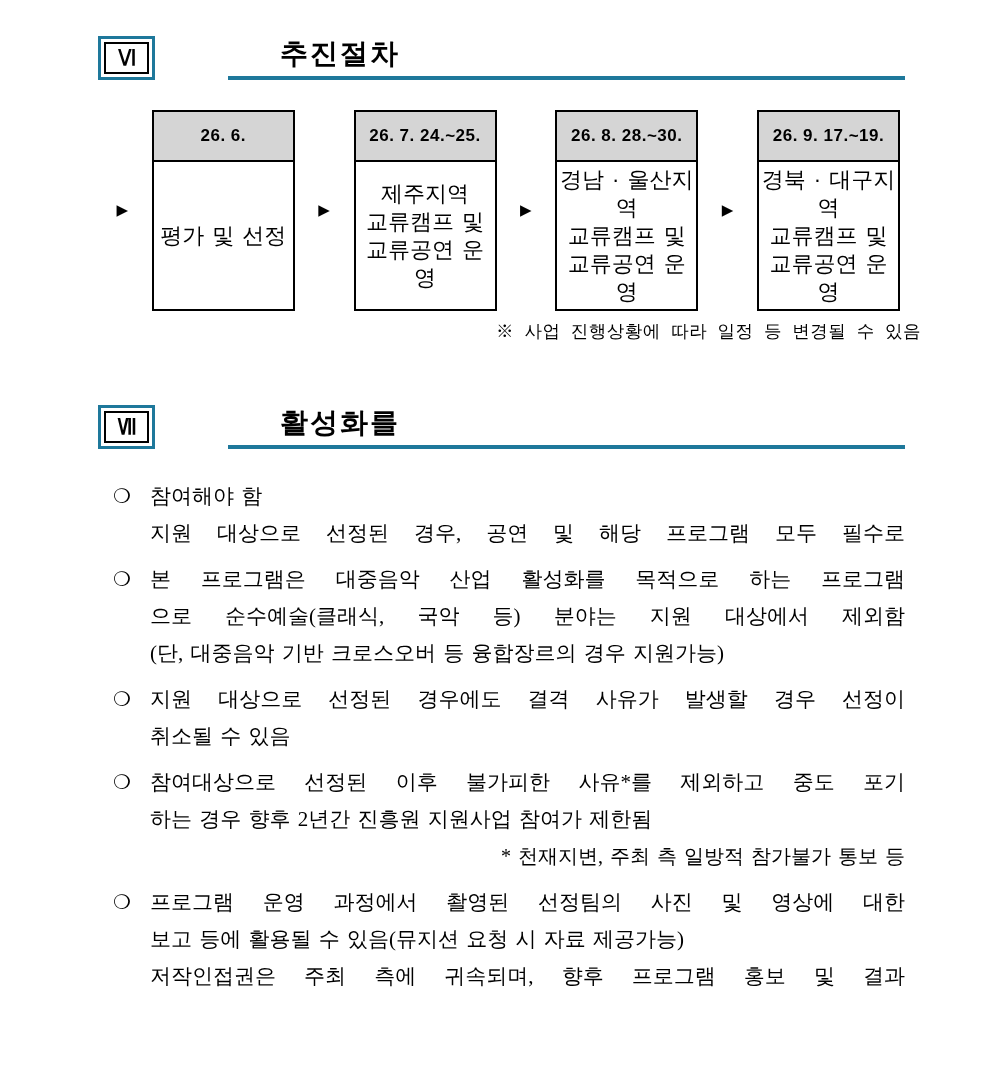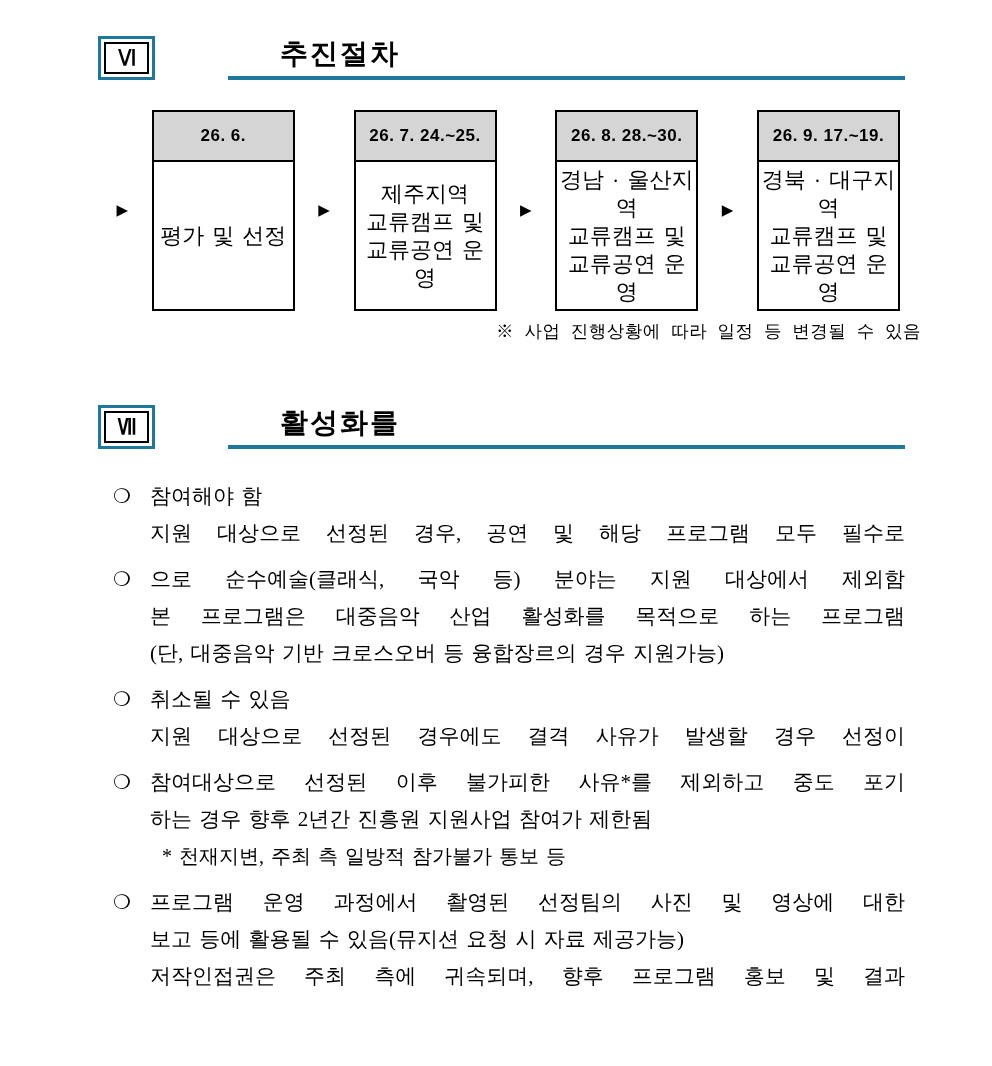--- a/index.html
+++ b/index.html
@@ -81,21 +81,21 @@
   .bullets { position: absolute; top: 478px; left: 113px; right: 87px; }
   .bullet { display: flex; margin-bottom: 9px; }
   .marker {
     width: 37px; flex: 0 0 37px;
     font-size: 20px; line-height: 37px;
     font-family: "DejaVu Sans", sans-serif;
   }
   .lines { flex: 1; min-width: 0; }
   .line  { font-size: 21px; line-height: 37px; word-spacing: 2px; }
   .jl    { text-align: justify; text-align-last: justify; text-justify: inter-word; }
-  .fn    { padding-left: 12px; font-size: 20px; }
+  .fn    { padding-left: 12px; font-size: 20px; text-align: right; }
 </style>
 </head>
 <body>
 
 <div class="page">
 
   <div class="sec-header vi">
     <div class="numeral-box">
       <div class="numeral-inner">Ⅵ</div>
     </div>
@@ -176,31 +176,31 @@
       <div class="marker">❍</div>
       <div class="lines">
         <div class="line">참여해야 함</div>
         <div class="line jl">지원 대상으로 선정된 경우, 공연 및 해당 프로그램 모두 필수로</div>
       </div>
     </div>
 
     <div class="bullet">
       <div class="marker">❍</div>
       <div class="lines">
+        <div class="line jl">본 프로그램은 대중음악 산업 활성화를 목적으로 하는 프로그램</div>
         <div class="line jl">으로 순수예술(클래식, 국악 등) 분야는 지원 대상에서 제외함</div>
-        <div class="line jl">본 프로그램은 대중음악 산업 활성화를 목적으로 하는 프로그램</div>
         <div class="line">(단, 대중음악 기반 크로스오버 등 융합장르의 경우 지원가능)</div>
       </div>
     </div>
 
     <div class="bullet">
       <div class="marker">❍</div>
       <div class="lines">
+        <div class="line jl">지원 대상으로 선정된 경우에도 결격 사유가 발생할 경우 선정이</div>
         <div class="line">취소될 수 있음</div>
-        <div class="line jl">지원 대상으로 선정된 경우에도 결격 사유가 발생할 경우 선정이</div>
       </div>
     </div>
 
     <div class="bullet">
       <div class="marker">❍</div>
       <div class="lines">
         <div class="line jl">참여대상으로 선정된 이후 불가피한 사유*를 제외하고 중도 포기</div>
         <div class="line">하는 경우 향후 2년간 진흥원 지원사업 참여가 제한됨</div>
         <div class="line fn">* 천재지변, 주최 측 일방적 참가불가 통보 등</div>
       </div>

